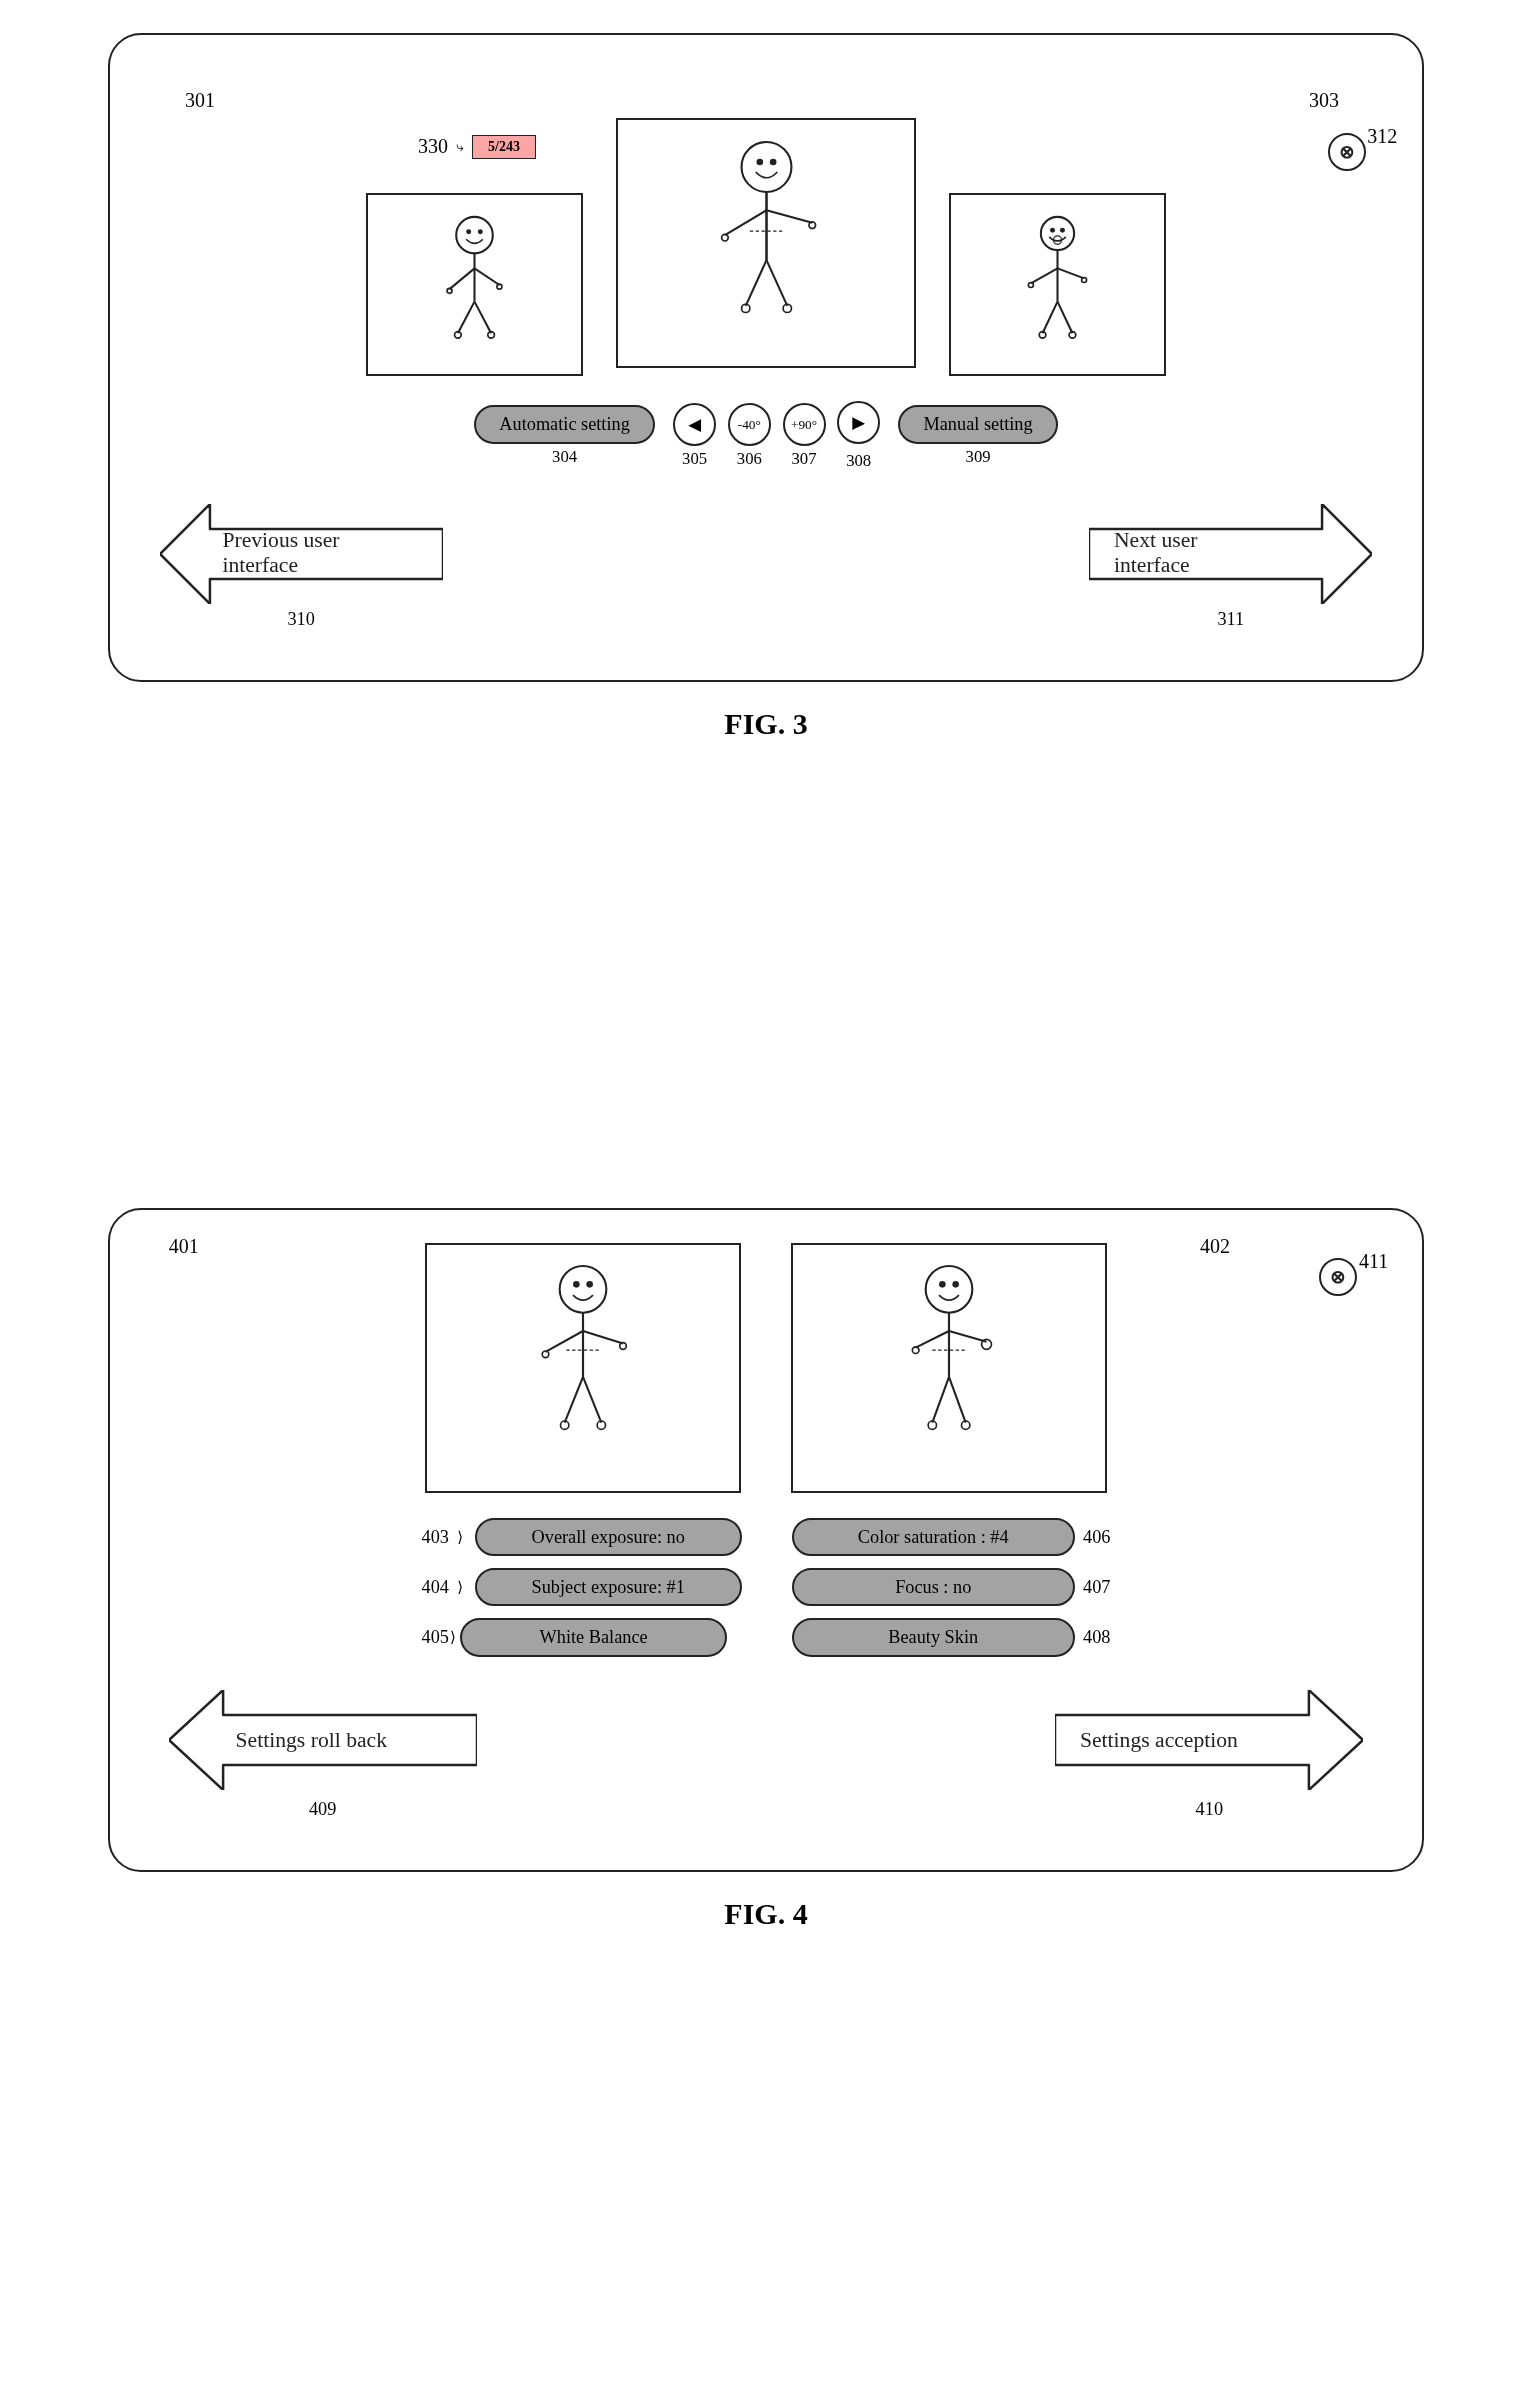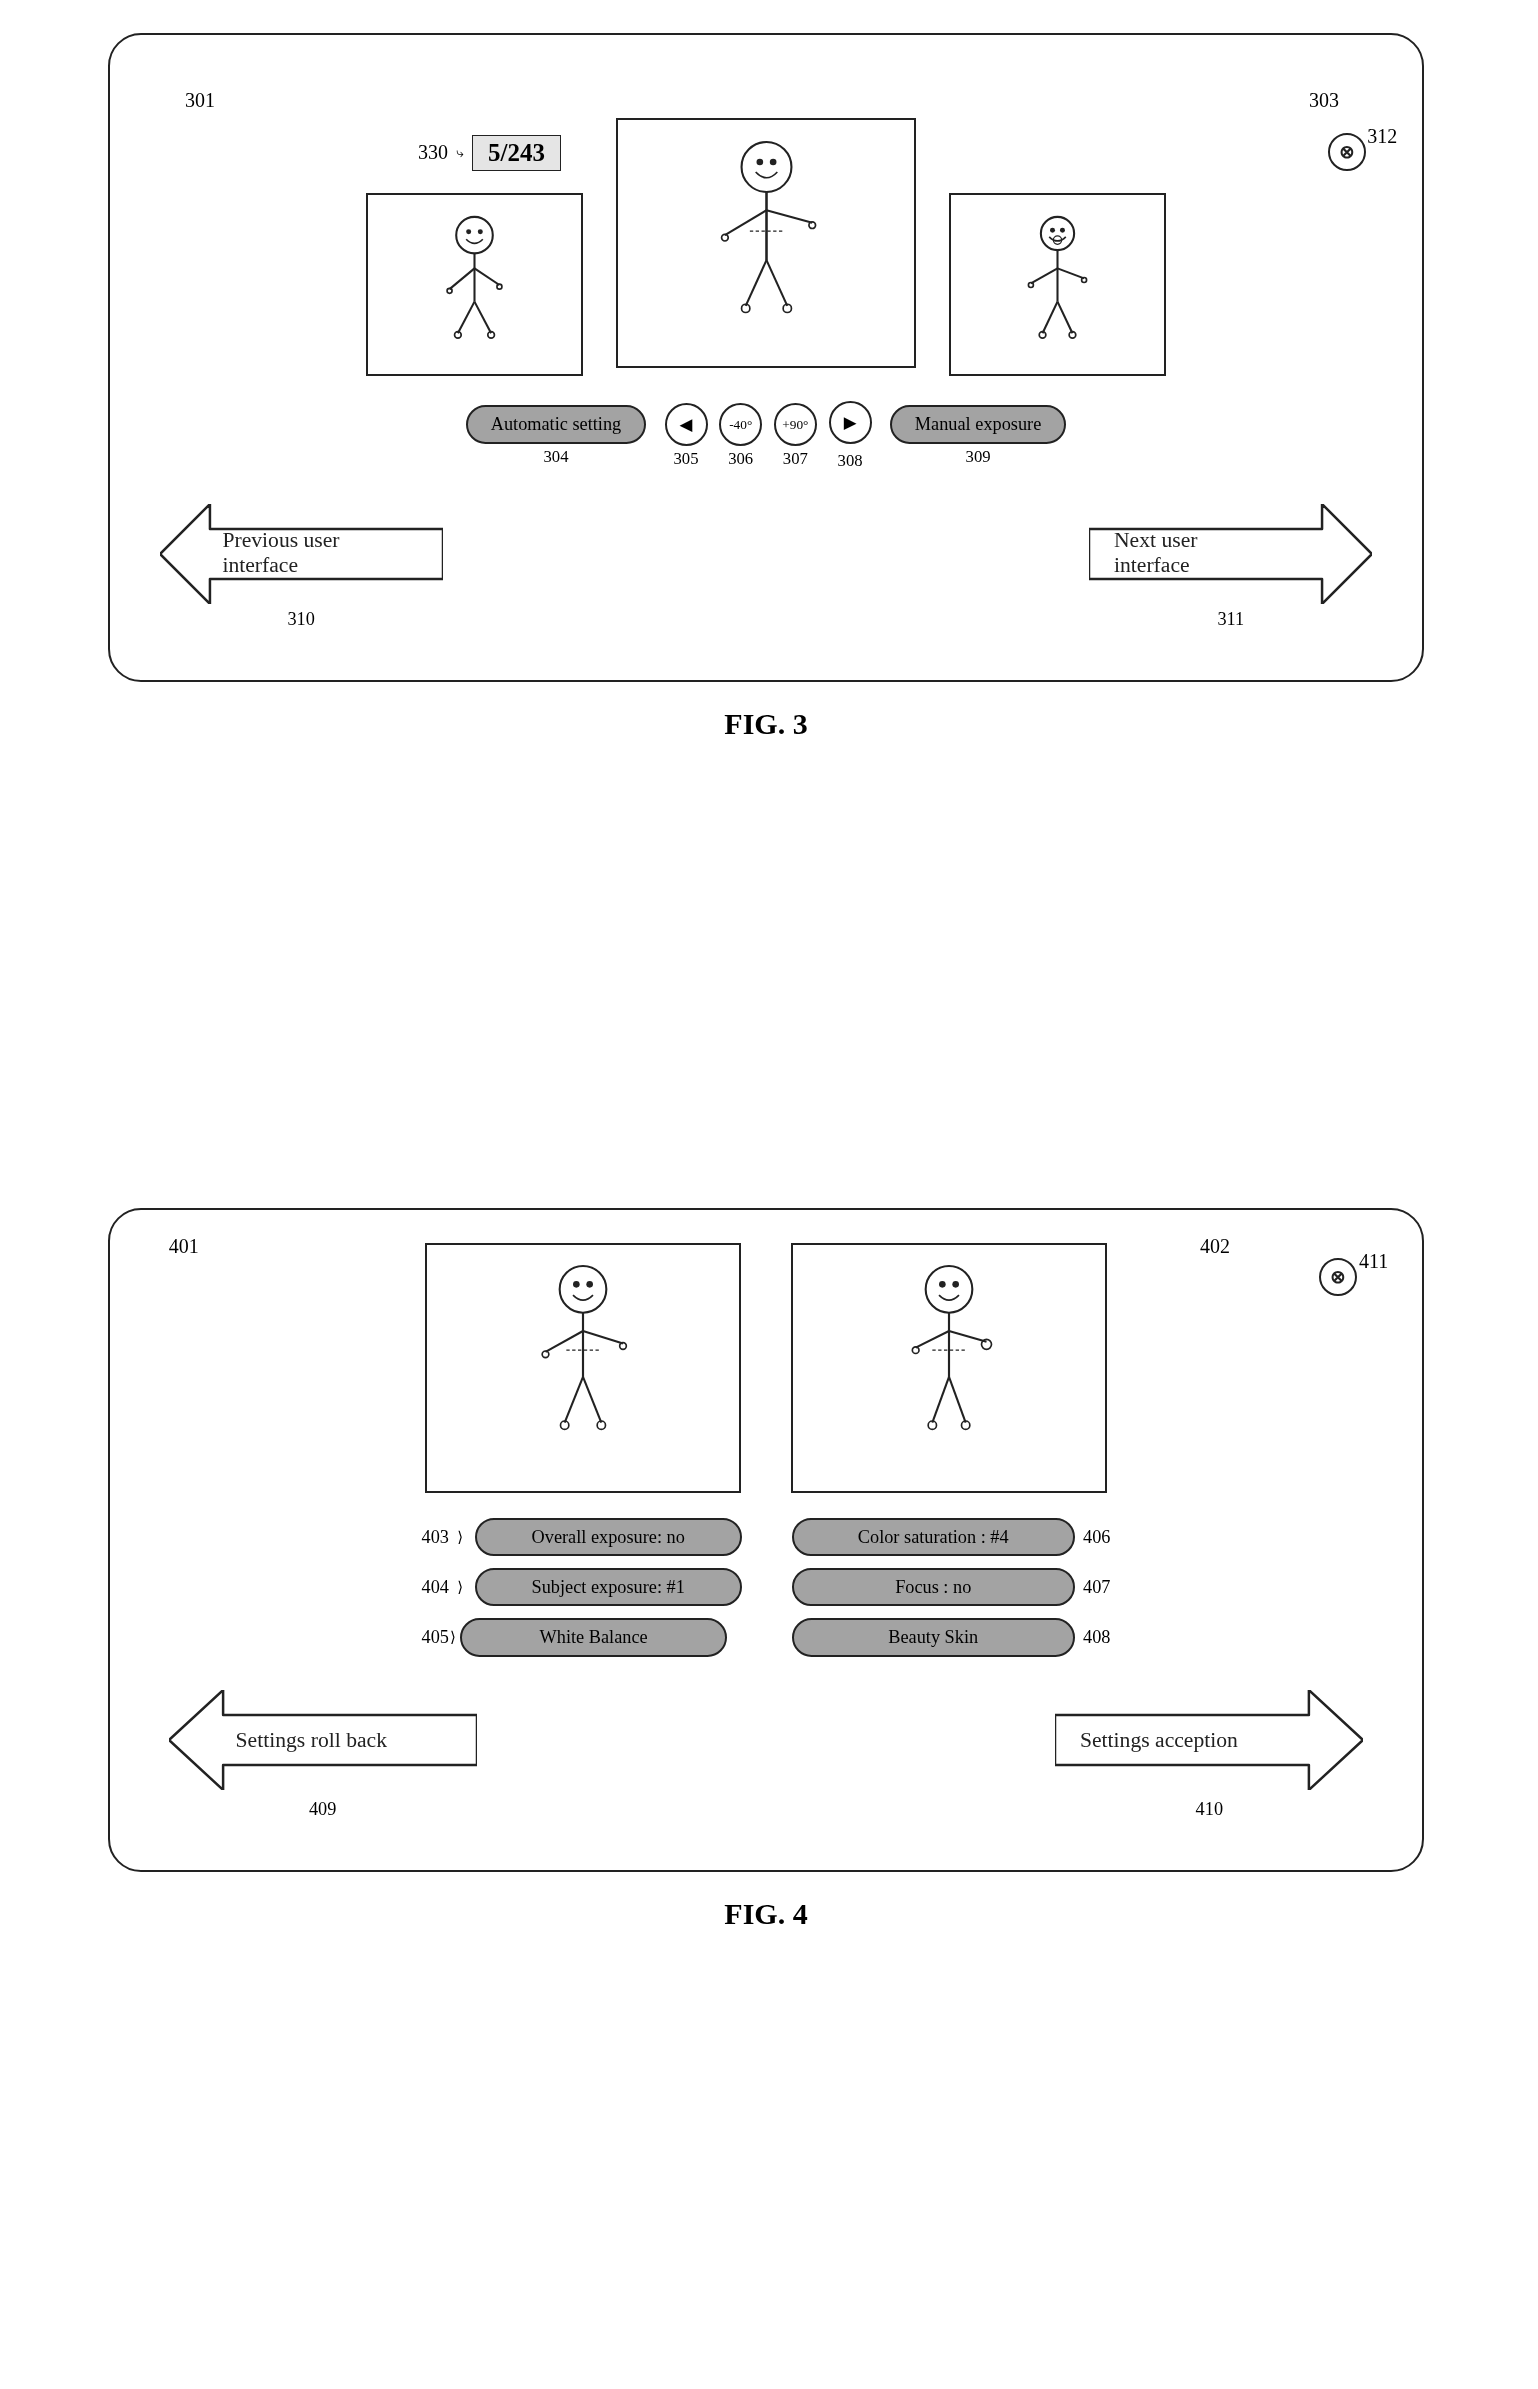--- a/index.html
+++ b/index.html
@@ -47,23 +47,23 @@
       color: #222;
     }
 
     
     .counter-badge {
       position: absolute;
       top: 23px;
       left: 333px;
       border: 1.7px solid #222;
       padding: 3.3px 15px;
-      font-size: 25px;
+      font-size: 14px;
       font-weight: bold;
-      background: #e5e5e5;
+      background: #fca5a5;
       text-align: right;
     }
 
     .img-box {
       border: 2.1px solid #222;
       background: #fff;
       display: flex;
       align-items: center;
       justify-content: center;
       flex-direction: column;
@@ -301,21 +301,21 @@
             </div>
 
             <div style="display:flex; flex-direction:column; align-items:center;">
               <div class="circle-btn">▶</div>
               <span style="font-size:16.7px; margin-top:7px;">308</span>
             </div>
           </div>
 
           <div style="display:flex; flex-direction:column; align-items:center;">
             <div class="pill-btn">
-              <span>Manual exposure</span>
+              <span>Manual setting</span>
             </div>
             <div style="display:flex; gap:3.3px; margin-top:3.3px;">
               <span style="font-size:16.7px;">309</span>
             </div>
           </div>
         </div>
       </div>
 
       <div style="display:flex; justify-content:space-between; align-items:center; margin-top:33px; padding:0 16.7px;">
 

